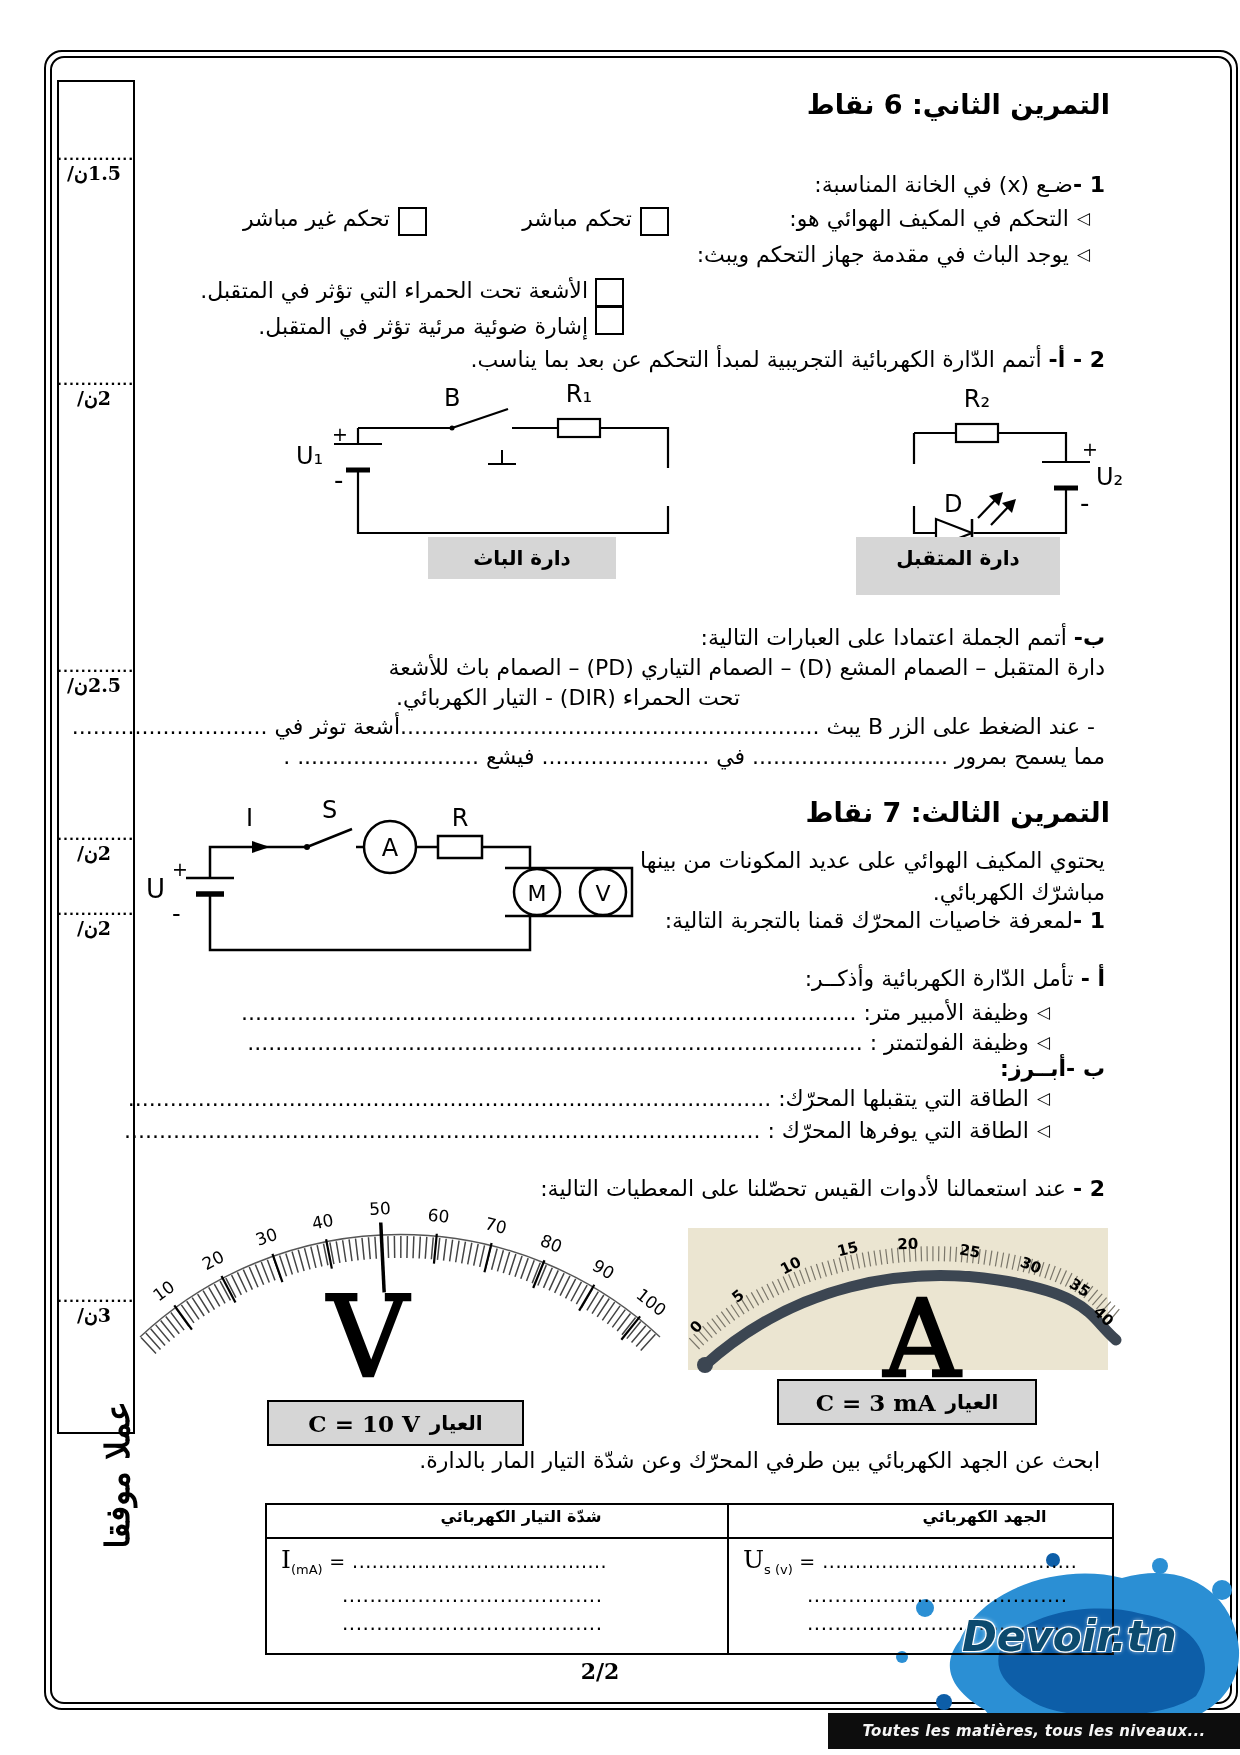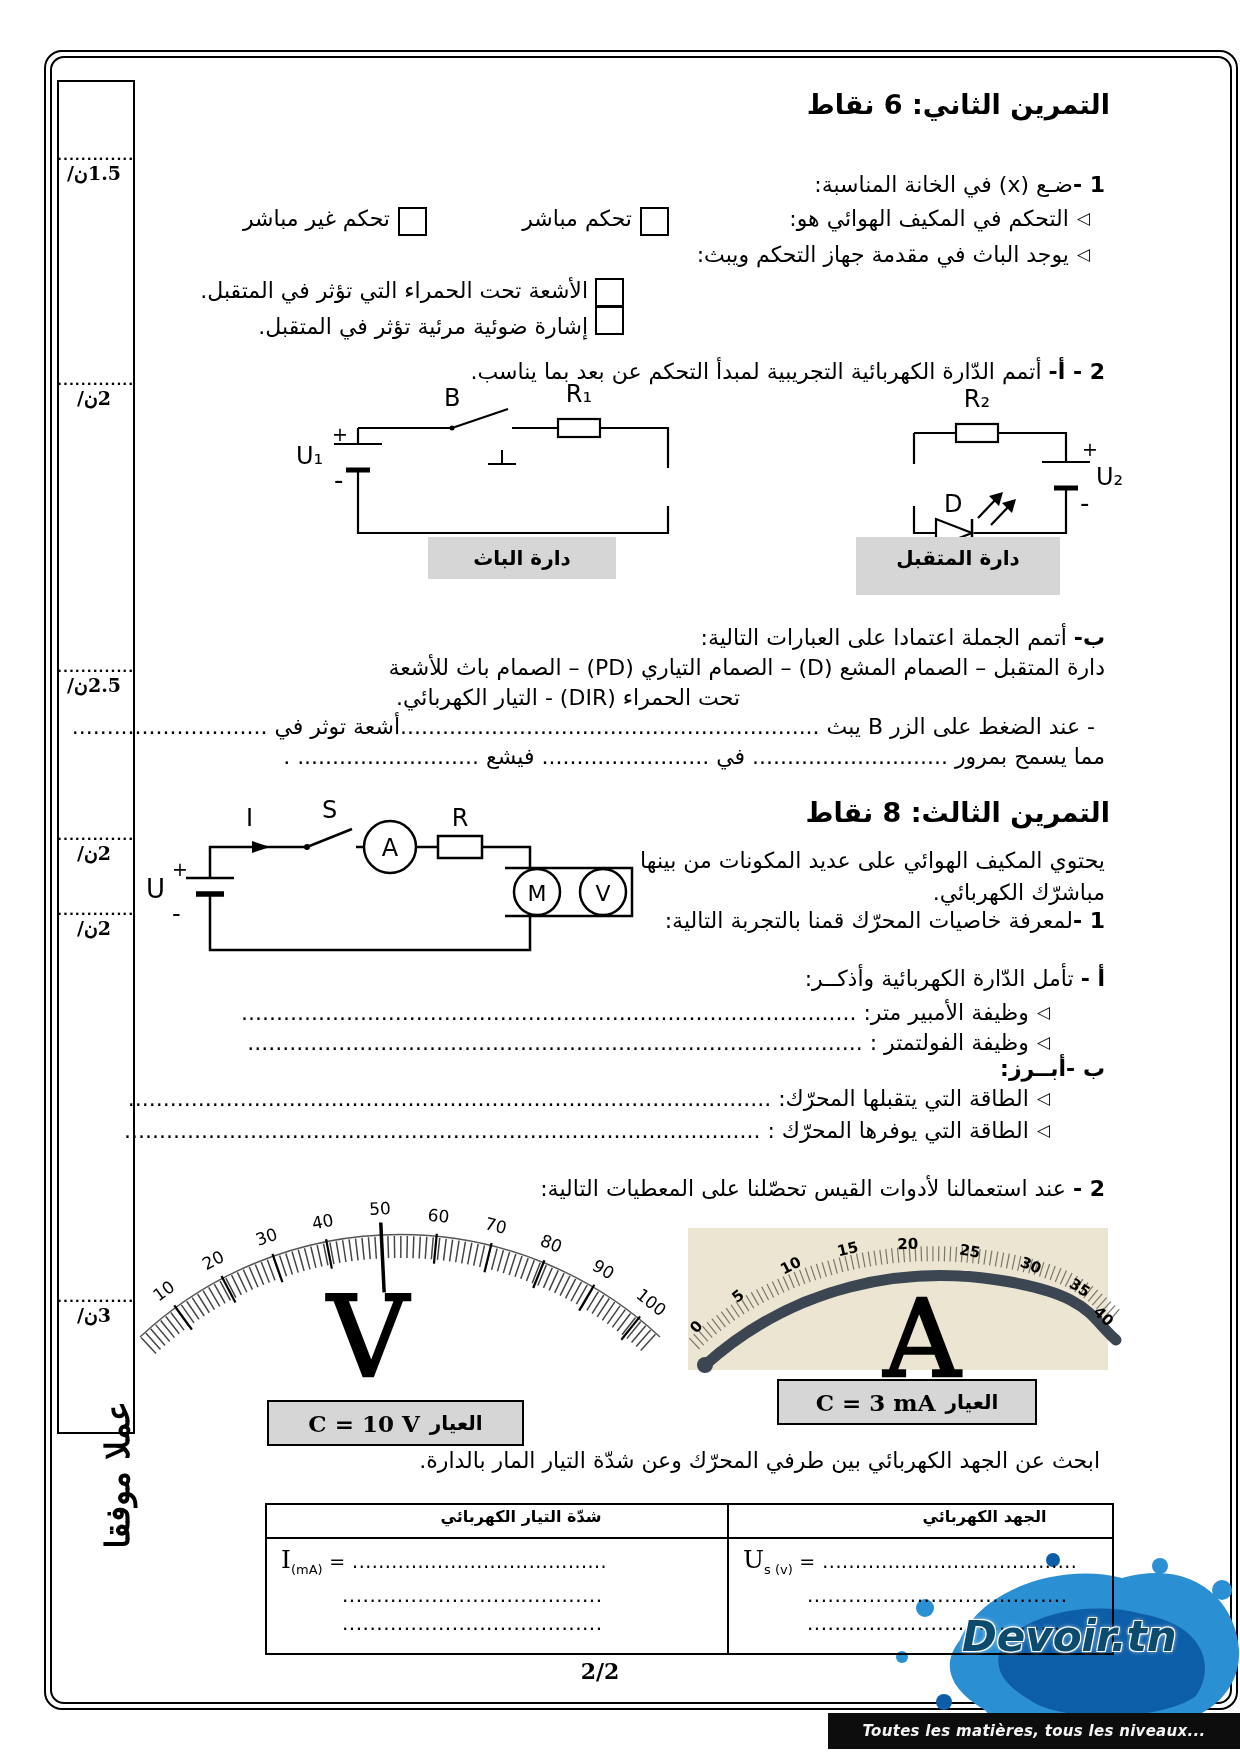--- a/index.html
+++ b/index.html
@@ -229,36 +229,36 @@
   <div class="abs ar" style="right:850px;top:204px;">تحكم غير مباشر</div>
 
   <div class="abs ar" style="right:150px;top:240px;">
     <span class="bullet">◁</span><span>يوجد الباث في مقدمة جهاز التحكم ويبث:</span>
   </div>
   <div class="chk" style="left:595px;top:278px;"></div>
   <div class="abs ar" style="right:652px;top:276px;">الأشعة تحت الحمراء التي تؤثر في المتقبل.</div>
   <div class="chk" style="left:595px;top:306px;"></div>
   <div class="abs ar" style="right:652px;top:312px;">إشارة ضوئية مرئية تؤثر في المتقبل.</div>
 
-  <div class="abs ar" style="right:135px;top:345px;margin-top:12px;">
+  <div class="abs ar" style="right:135px;top:345px;">
     <span class="b">2 - أ-</span> <span>أتمم الدّارة الكهربائية التجريبية لمبدأ التحكم عن بعد بما يناسب.</span>
   </div>
 
   <div class="graycap" style="left:428px;top:537px;width:188px;height:42px;">دارة الباث</div>
   <div class="graycap" style="left:856px;top:537px;width:204px;height:58px;">دارة المتقبل</div>
 
   <div class="abs ar" style="right:135px;top:623px;">
     <span class="b">ب-</span> <span>أتمم الجملة اعتمادا على العبارات التالية:</span>
   </div>
   <div class="abs ar" style="right:135px;top:653px;">دارة المتقبل – الصمام المشع (D) – الصمام التياري (PD) – الصمام باث للأشعة</div>
   <div class="abs ar" style="right:500px;top:683px;">تحت الحمراء (DIR)   -  التيار الكهربائي.</div>
   <div class="abs ar" style="right:145px;top:712px;">- عند الضغط على الزر B يبث ............................................................أشعة توثر في ............................</div>
   <div class="abs ar" style="right:135px;top:742px;">مما يسمح بمرور ............................ في ........................ فيشع .......................... .</div>
 
-  <div class="abs ar extitle" style="right:130px;top:798px;">التمرين الثالث: 8 نقاط</div>
+  <div class="abs ar extitle" style="right:130px;top:798px;">التمرين الثالث: 7 نقاط</div>
   <div class="abs ar" style="right:135px;top:846px;">يحتوي المكيف الهوائي على عديد المكونات من بينها</div>
   <div class="abs ar" style="right:135px;top:878px;">مباشرّك الكهربائي.</div>
   <div class="abs ar" style="right:135px;top:906px;">
     <span class="b">1 -</span><span>لمعرفة خاصيات المحرّك قمنا بالتجربة التالية:</span>
   </div>
 
   <div class="abs ar" style="right:135px;top:964px;">
     <span class="b">أ -</span> <span>تأمل الدّارة الكهربائية وأذكــر:</span>
   </div>
   <div class="abs ar" style="right:190px;top:998px;">

